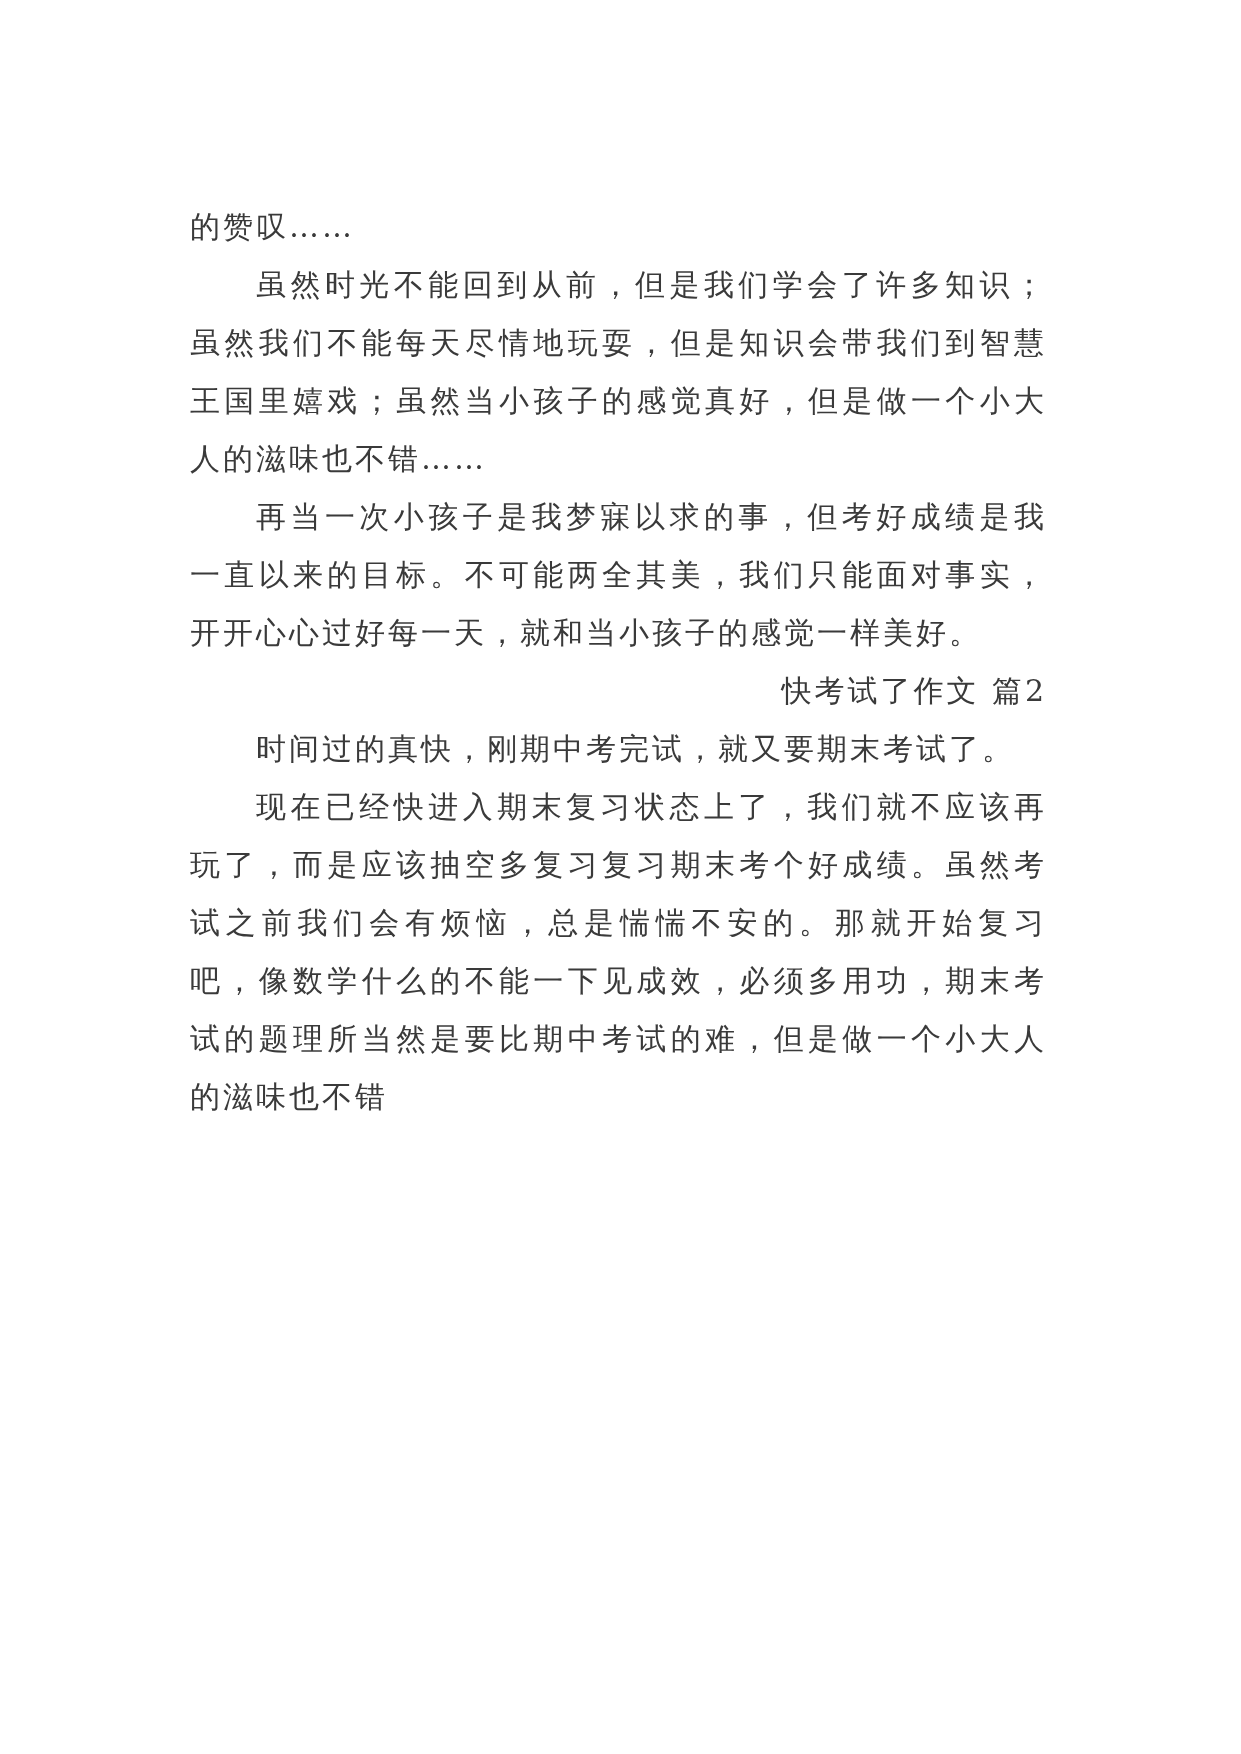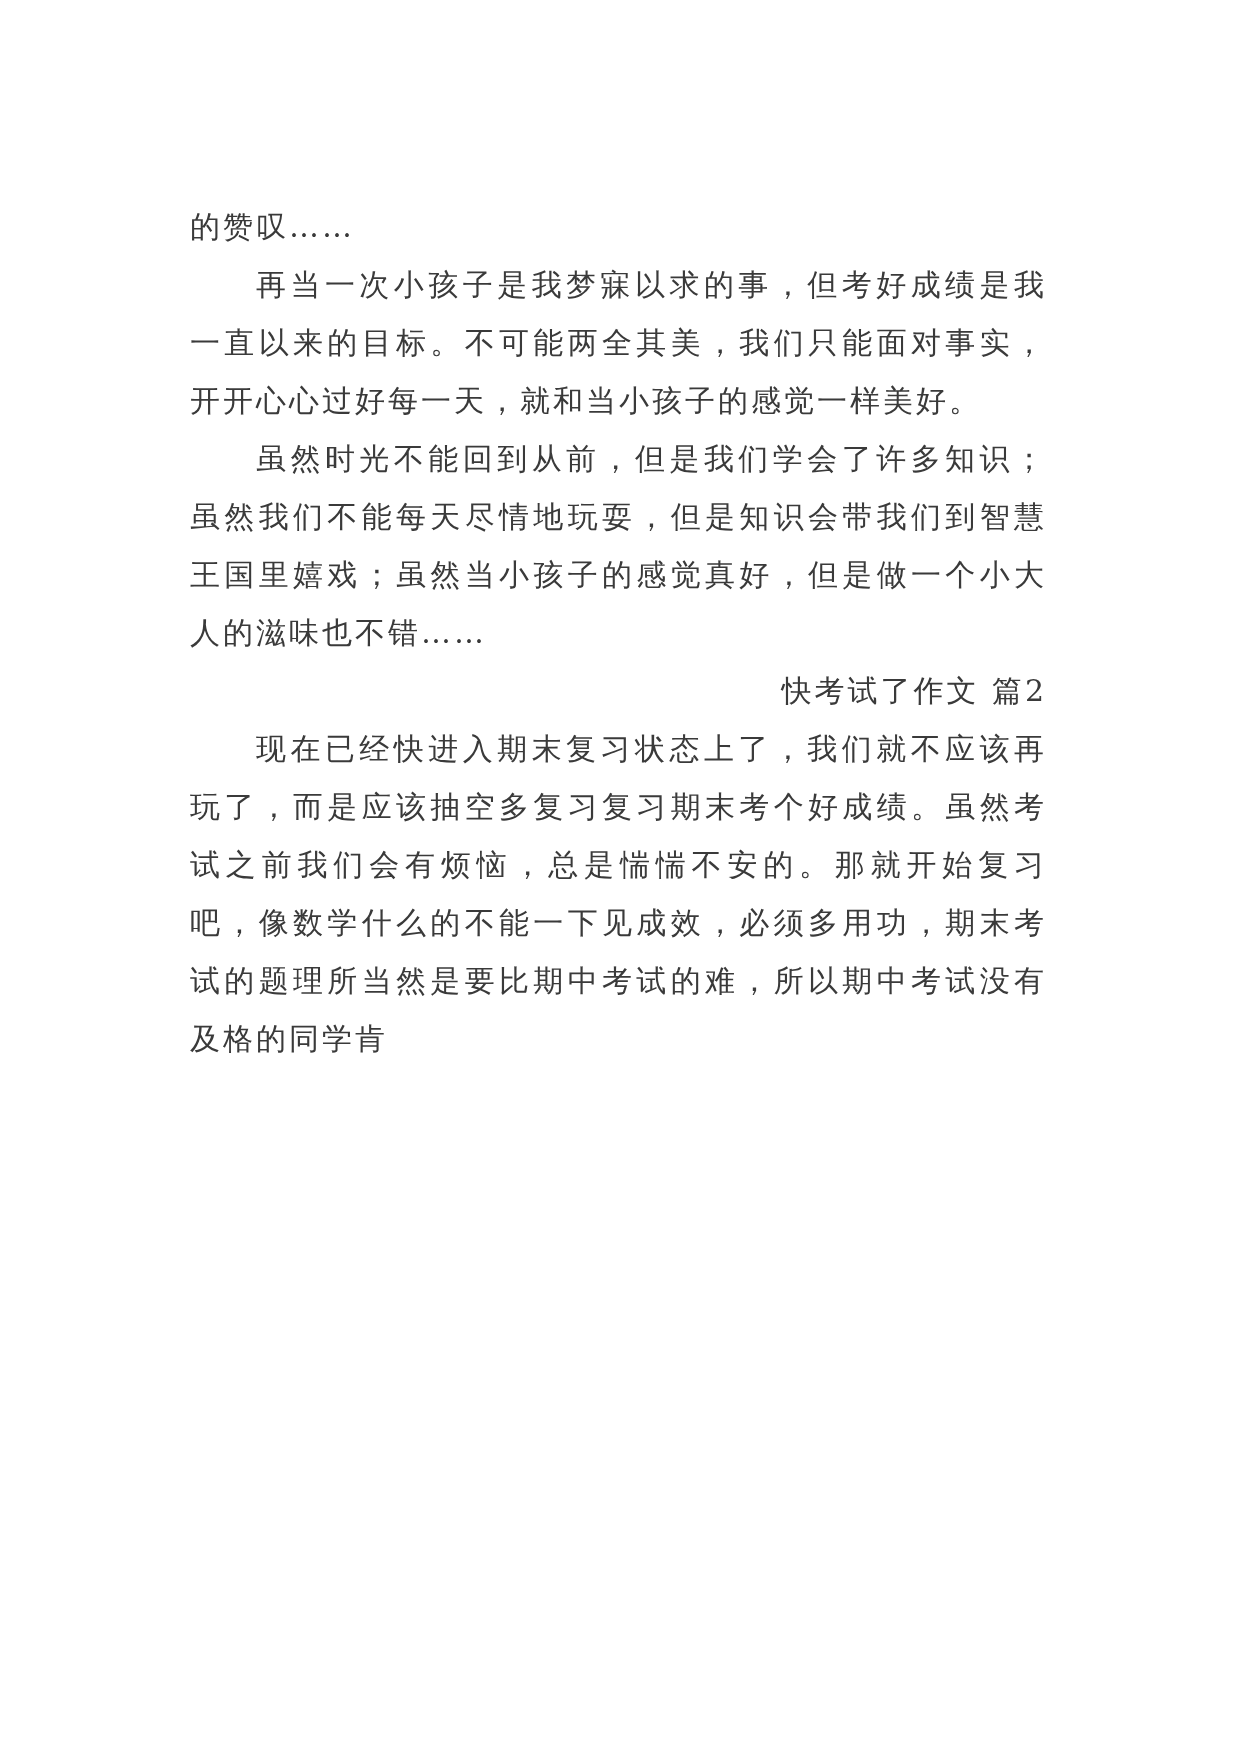--- a/index.html
+++ b/index.html
@@ -41,18 +41,19 @@
   .heading {
     text-align: right;
   }
 </style>
 </head>
 <body>
 
 <div class="page">
   <div class="doc-body">
       <p class="para">的赞叹……</p>
+      <p class="para indent">虽然时光不能回到从前，但是我们学会了许多知识；虽然我们不能每天尽情地玩耍，但是知识会带我们到智慧王国里嬉戏；虽然当小孩子的感觉真好，但是做一个小大人的滋味也不错……</p>
       <p class="para indent">再当一次小孩子是我梦寐以求的事，但考好成绩是我一直以来的目标。不可能两全其美，我们只能面对事实，开开心心过好每一天，就和当小孩子的感觉一样美好。</p>
-      <p class="para indent">虽然时光不能回到从前，但是我们学会了许多知识；虽然我们不能每天尽情地玩耍，但是知识会带我们到智慧王国里嬉戏；虽然当小孩子的感觉真好，但是做一个小大人的滋味也不错……</p>
       <p class="heading">快考试了作文 篇2</p>
-      <p class="para indent">现在已经快进入期末复习状态上了，我们就不应该再玩了，而是应该抽空多复习复习期末考个好成绩。虽然考试之前我们会有烦恼，总是惴惴不安的。那就开始复习吧，像数学什么的不能一下见成效，必须多用功，期末考试的题理所当然是要比期中考试的难，所以期中考试没有及格的同学肯</p>
+      <p class="para indent">时间过的真快，刚期中考完试，就又要期末考试了。</p>
+      <p class="para indent">现在已经快进入期末复习状态上了，我们就不应该再玩了，而是应该抽空多复习复习期末考个好成绩。虽然考试之前我们会有烦恼，总是惴惴不安的。那就开始复习吧，像数学什么的不能一下见成效，必须多用功，期末考试的题理所当然是要比期中考试的难，但是做一个小大人的滋味也不错</p>
     </div>
 </div>
 
 </body></html>

